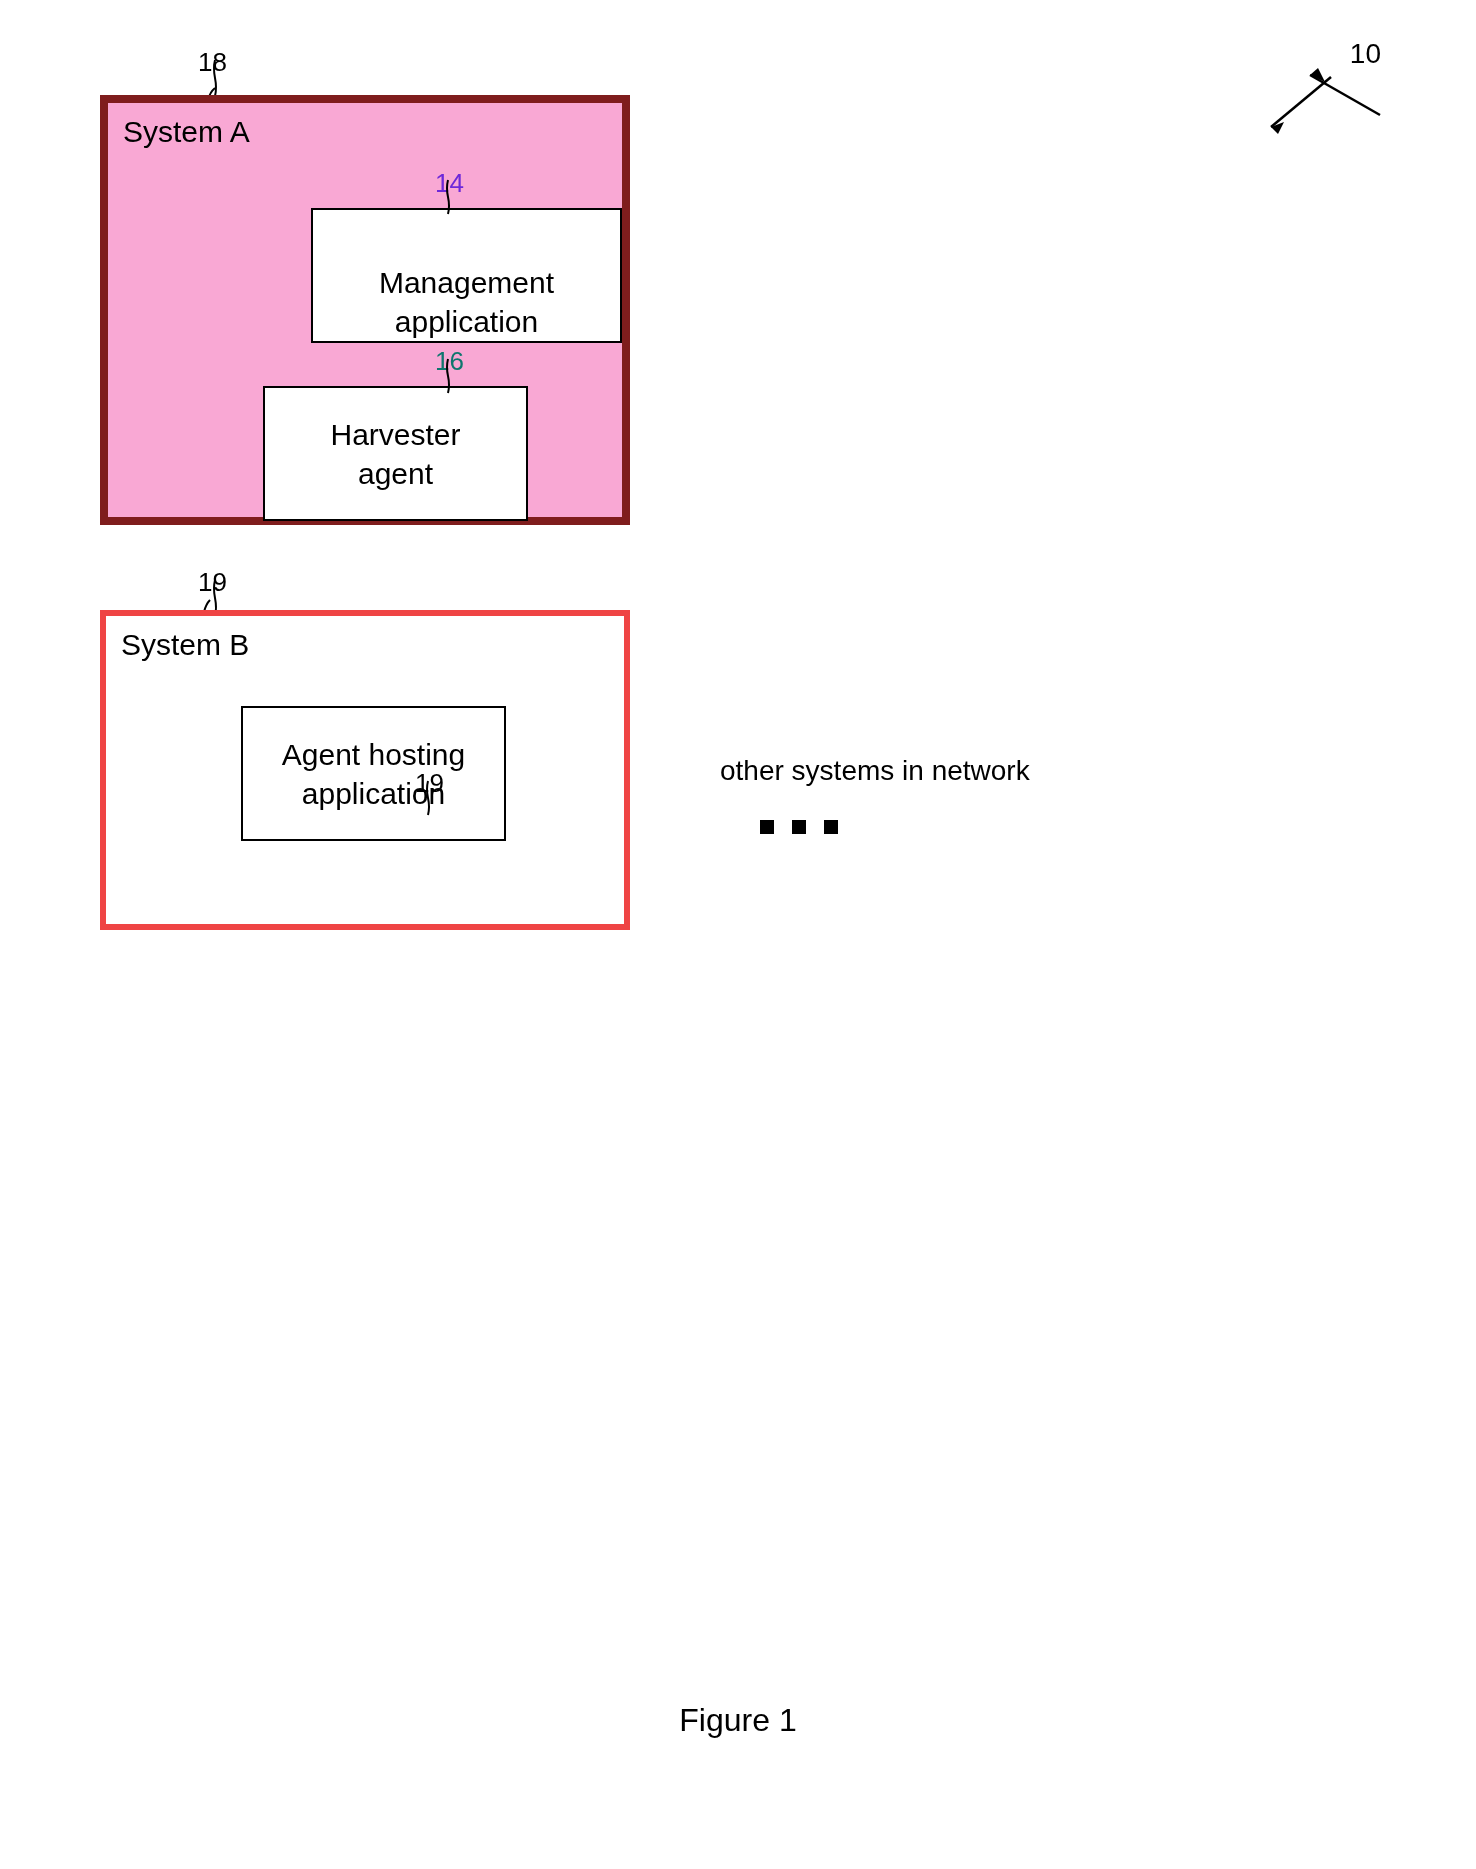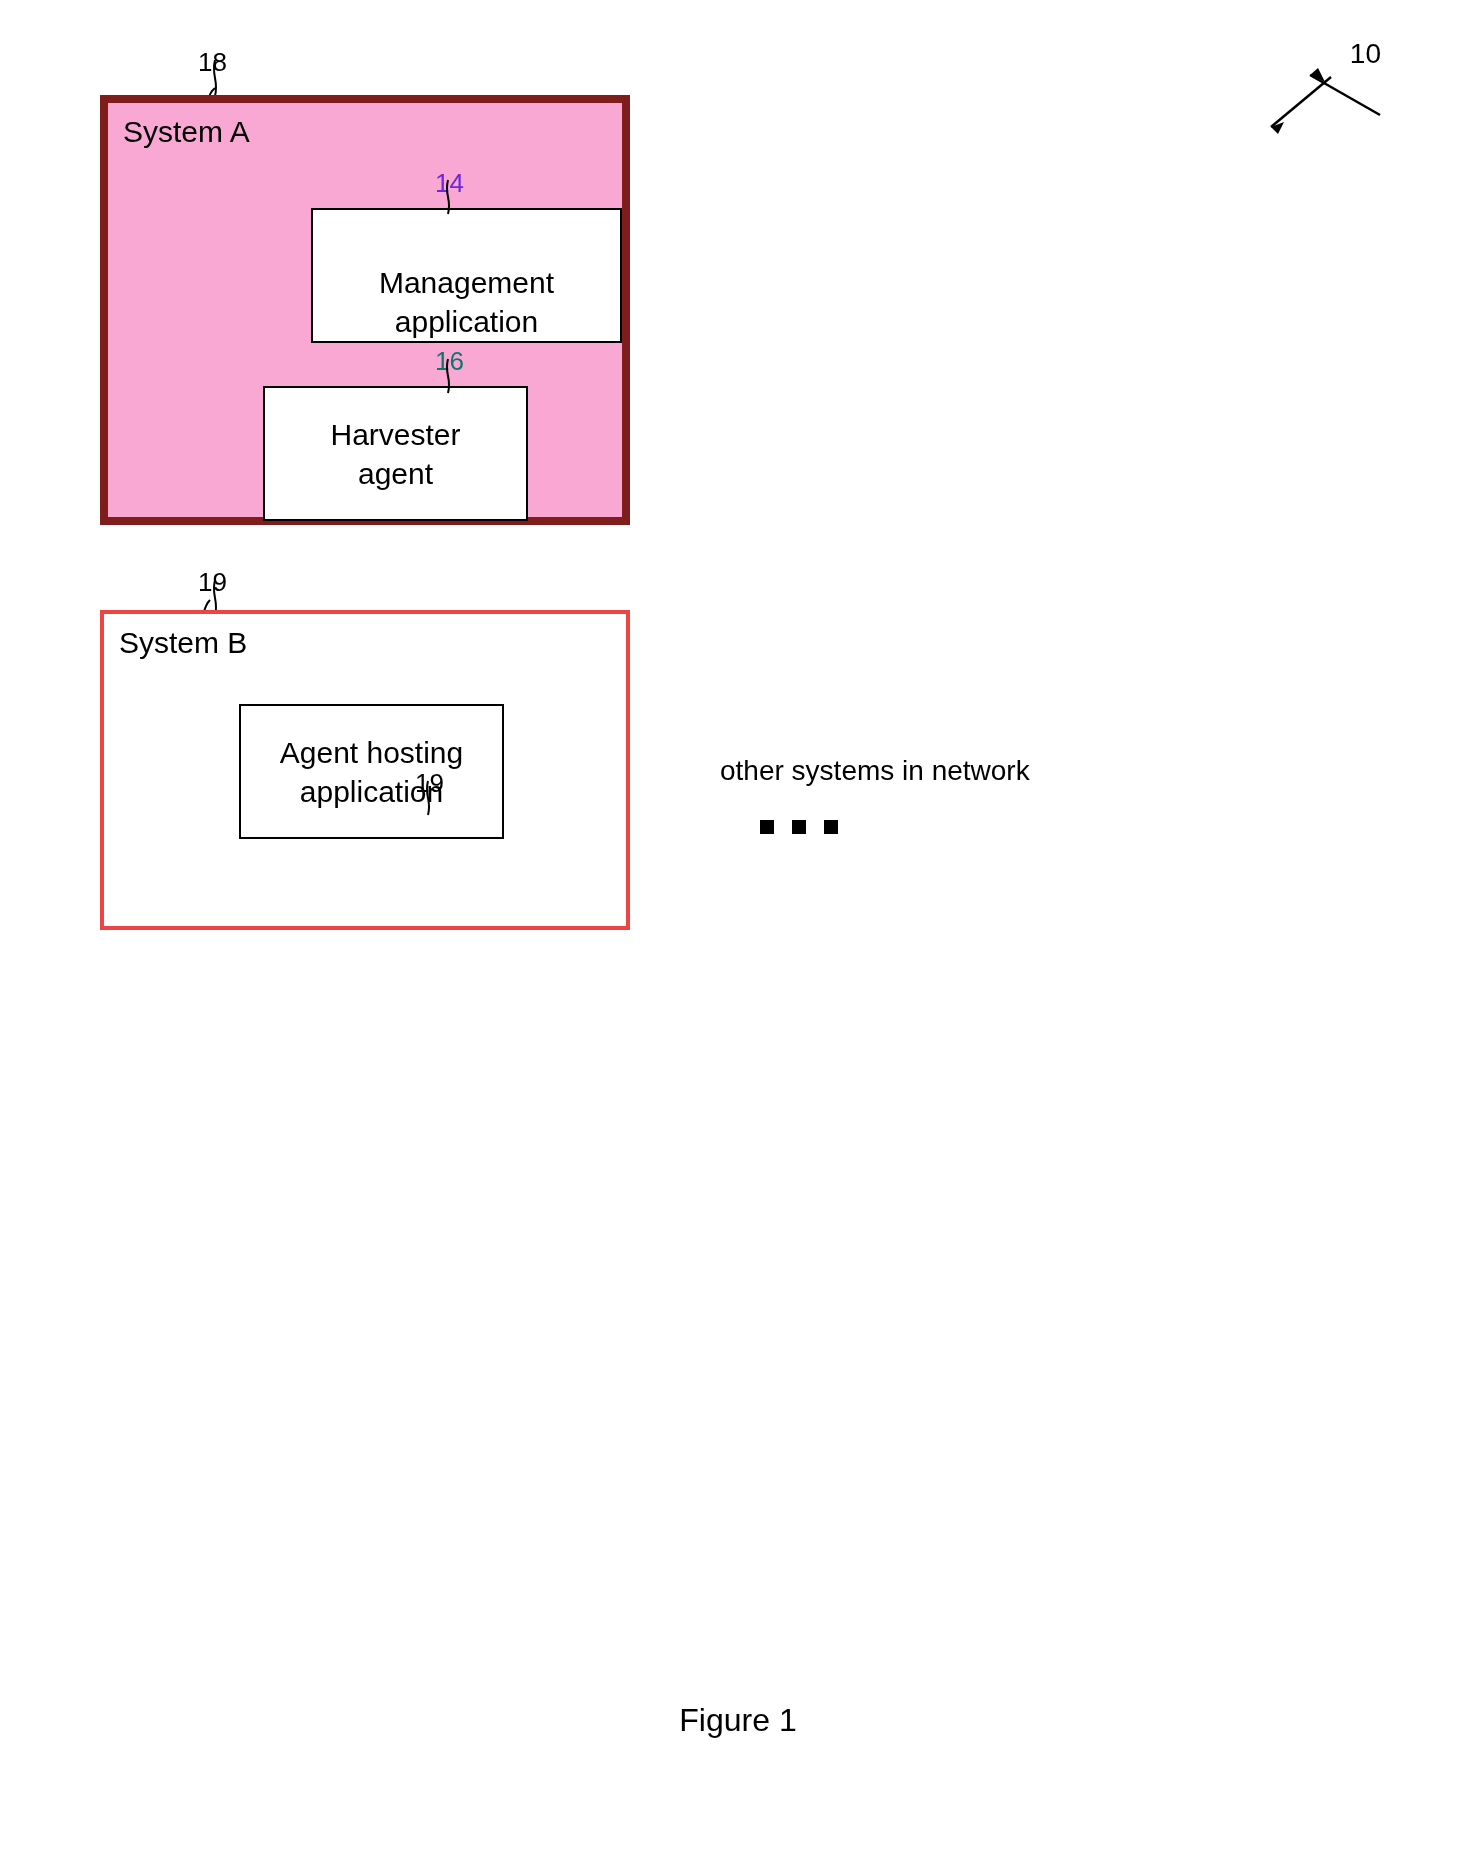--- a/index.html
+++ b/index.html
@@ -82,21 +82,21 @@
       color: #000;
     }
 
     
     .system-b-box {
       position: absolute;
       top: 610px;
       left: 100px;
       width: 530px;
       height: 320px;
-      border: 4px solid #ef4444;
+      border: 6px solid #ef4444;
       background: #fff;
     }
 
     .system-b-inner-label {
       position: absolute;
       top: 12px;
       left: 15px;
       font-size: 30px;
       color: #000;
     }

